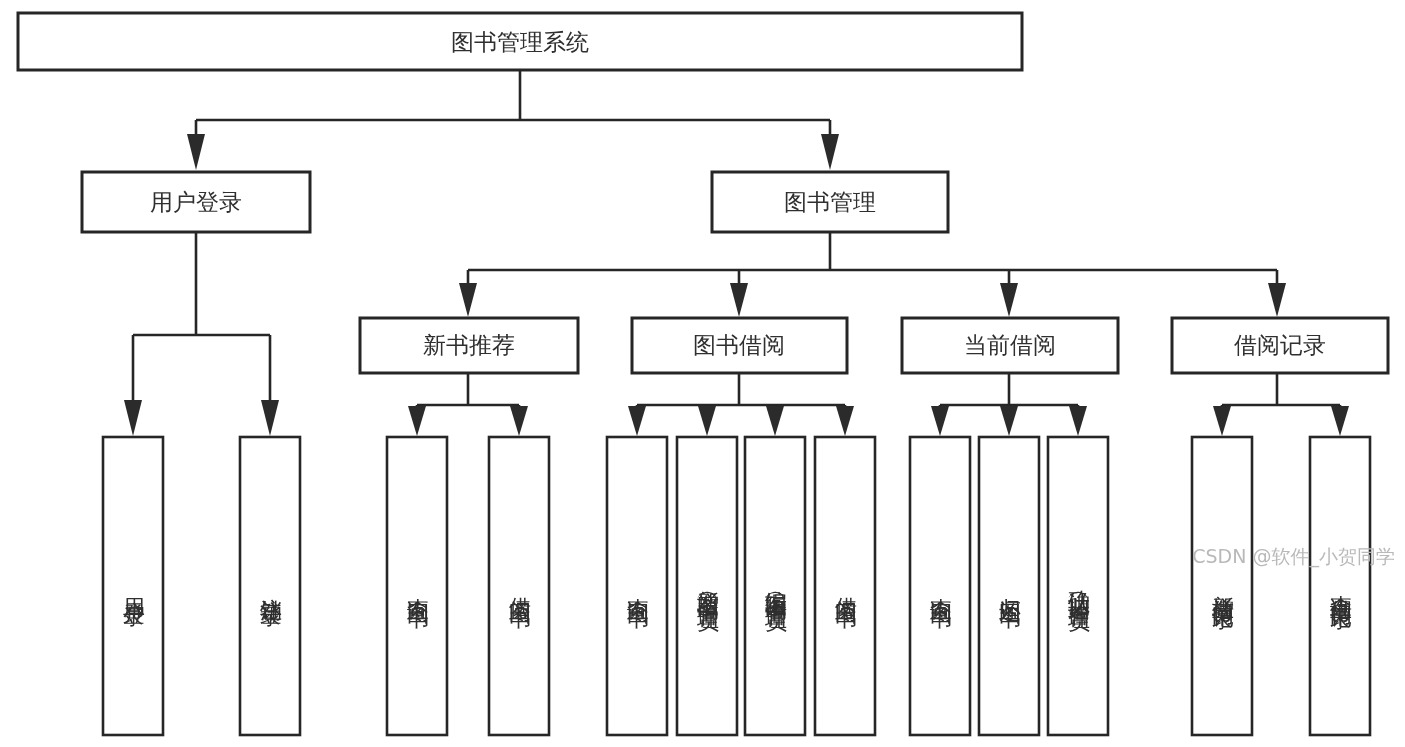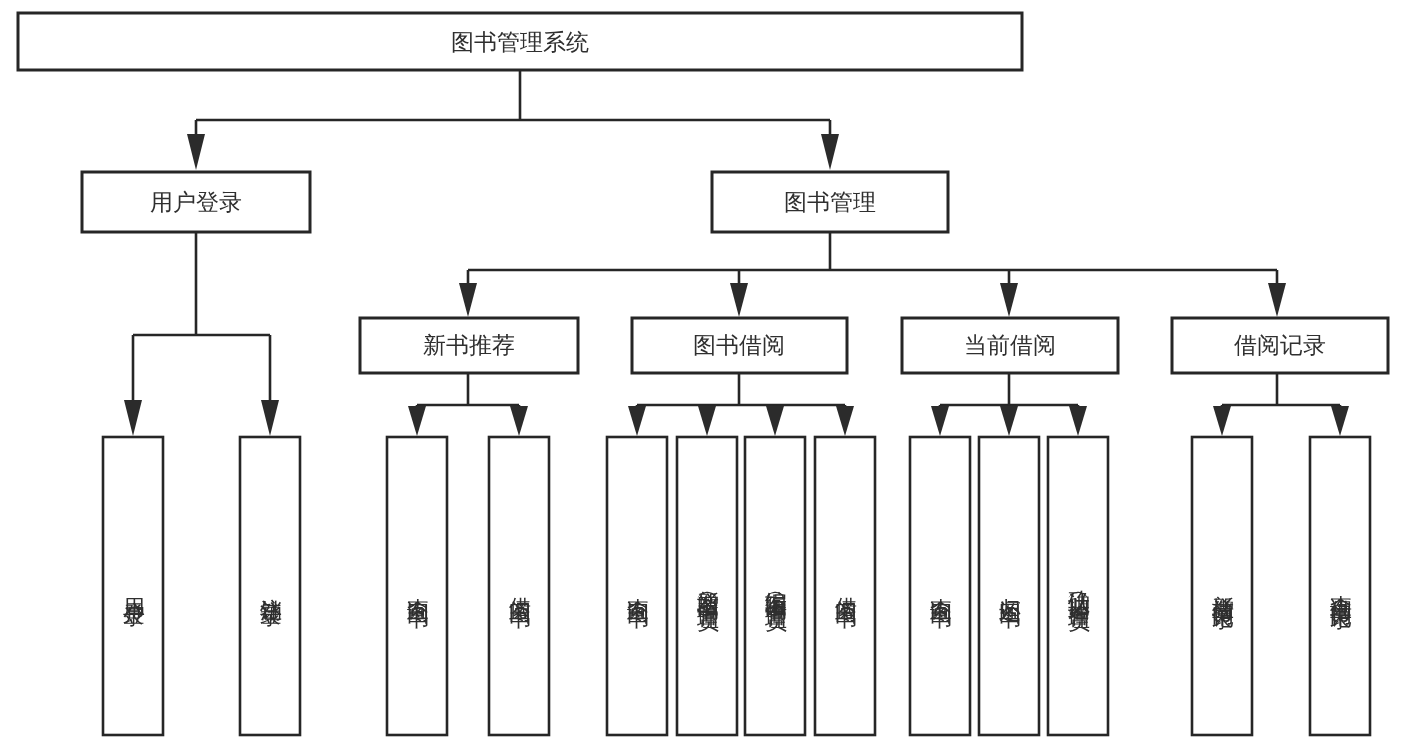--- a/index.html
+++ b/index.html
@@ -225,13 +225,14 @@
     <g>
       <rect class="node-rect thin" x="1192" y="437" width="60" height="298"></rect>
       <text class="node-label-vert" x="1222" y="586">新增借阅记录</text>
     </g>
     <g>
       <rect class="node-rect thin" x="1310" y="437" width="60" height="298"></rect>
       <text class="node-label-vert" x="1340" y="586">查询借阅记录</text>
     </g>
   </svg>
 
+  <div class="watermark">CSDN @软件_小贺同学</div>
 </div>
 
 </body></html>

